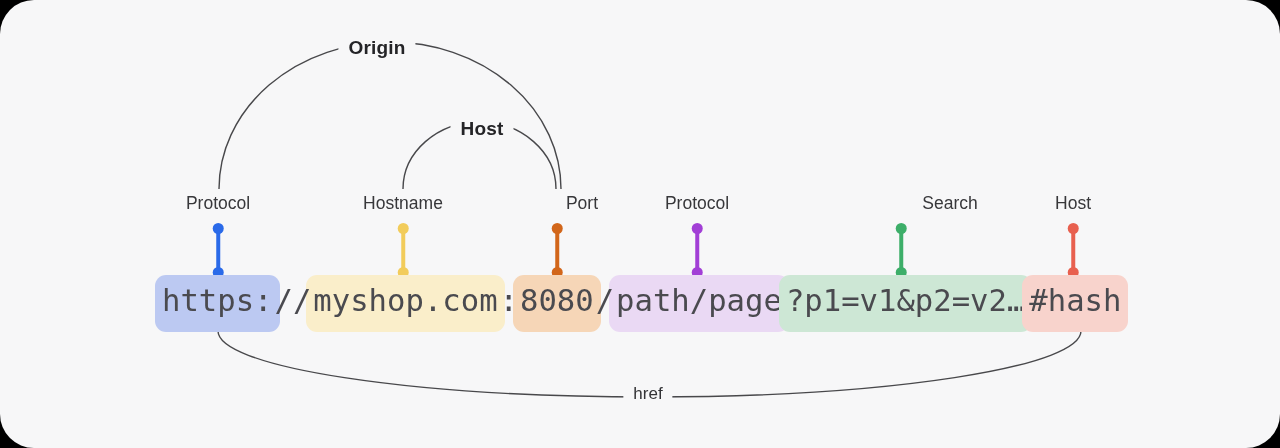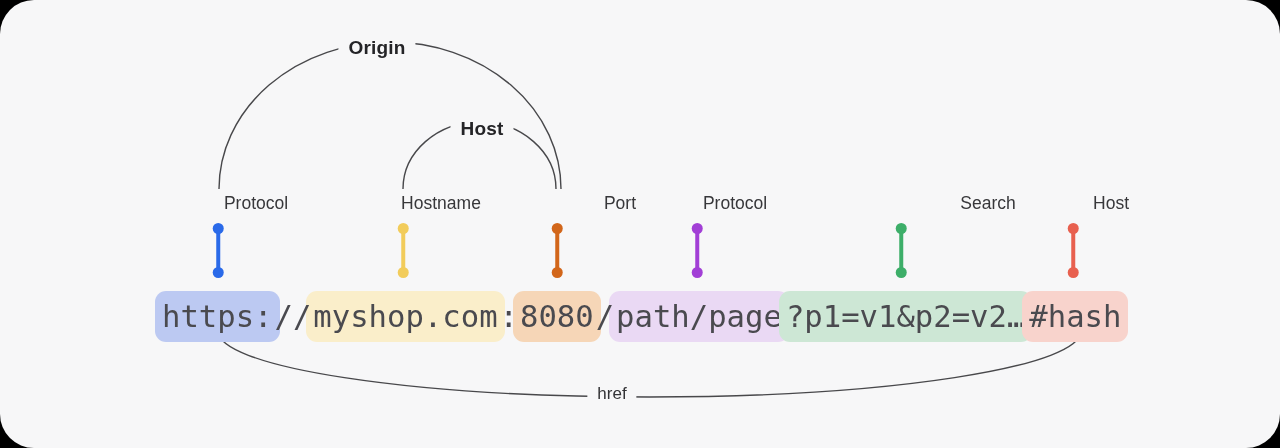--- a/index.html
+++ b/index.html
@@ -18,21 +18,21 @@
     position:absolute; transform:translate(-50%,-50%);
     background:#f7f7f8; padding:0 10px; white-space:nowrap;
     color:#242427;
     text-align:right;
   }
   .arc-label.big   { font-size:19px; font-weight:600; letter-spacing:.2px; }
   .arc-label.small { font-size:17px; font-weight:400; color:#333336; }
 
   .part-label {
     position:absolute; top:193px; transform:translateX(-50%);
-    font-size:17.5px; color:#37373a; white-space:nowrap;margin-left:38px;
+    font-size:17.5px; color:#37373a; white-space:nowrap;
   }
 
   .pin {
     position:absolute; top:228px; height:45px; width:3.5px;
     transform:translateX(-50%); border-radius:2px;
     background:var(--c);
   }
   .pin::before, .pin::after {
     content:""; position:absolute; left:50%; transform:translateX(-50%);
     width:11px; height:11px; border-radius:50%; background:var(--c);
@@ -42,38 +42,38 @@
 
   .url-row {
     position:absolute; left:160px; top:275px; height:51px; line-height:51px;
     white-space:nowrap;
     font-family:"DejaVu Sans Mono", monospace;
     font-size:30.6px; color:#4a4a4f;
   }
   .seg.plain { position:relative; z-index:2; }
   .seg.hl {
     display:inline-block; position:relative; z-index:1;
-    padding:0 7px; margin:16px -5px; border-radius:11px;
-    height:51px;
+    padding:0 7px; margin:0 -5px; border-radius:11px;
+    height:57px;
   }
 </style>
 </head>
 <body>
 
 <div class="canvas">
 
   <svg class="arcs" viewBox="0 0 1280 448">
     <path class="arc" d="M 219 189 A 171 147 0 0 1 561 189"></path>
     <path class="arc" d="M 403 189 A 76.5 67 0 0 1 556 189"></path>
     <path class="arc" d="M 218 331 A 431.5 66 0 0 0 1081 331"></path>
   </svg>
 
   <div class="arc-label big" style="left:377px; top:48px">Origin</div>
   <div class="arc-label big" style="left:482px; top:129px">Host</div>
-  <div class="arc-label small" style="left:612px; top:394px">href</div>
+  <div class="arc-label small" style="left:648px; top:394px">href</div>
 
   <div class="part-label" style="left:218px">Protocol</div>
   <div class="part-label" style="left:403px">Hostname</div>
   <div class="part-label" style="left:582px">Port</div>
   <div class="part-label" style="left:697px">Protocol</div>
   <div class="part-label" style="left:950px">Search</div>
   <div class="part-label" style="left:1073px">Host</div>
 
   <div class="pin" style="left: 218px; --c: #2a6ae9;"></div>
   <div class="pin" style="left: 403px; --c: #f2cc5b;"></div>

